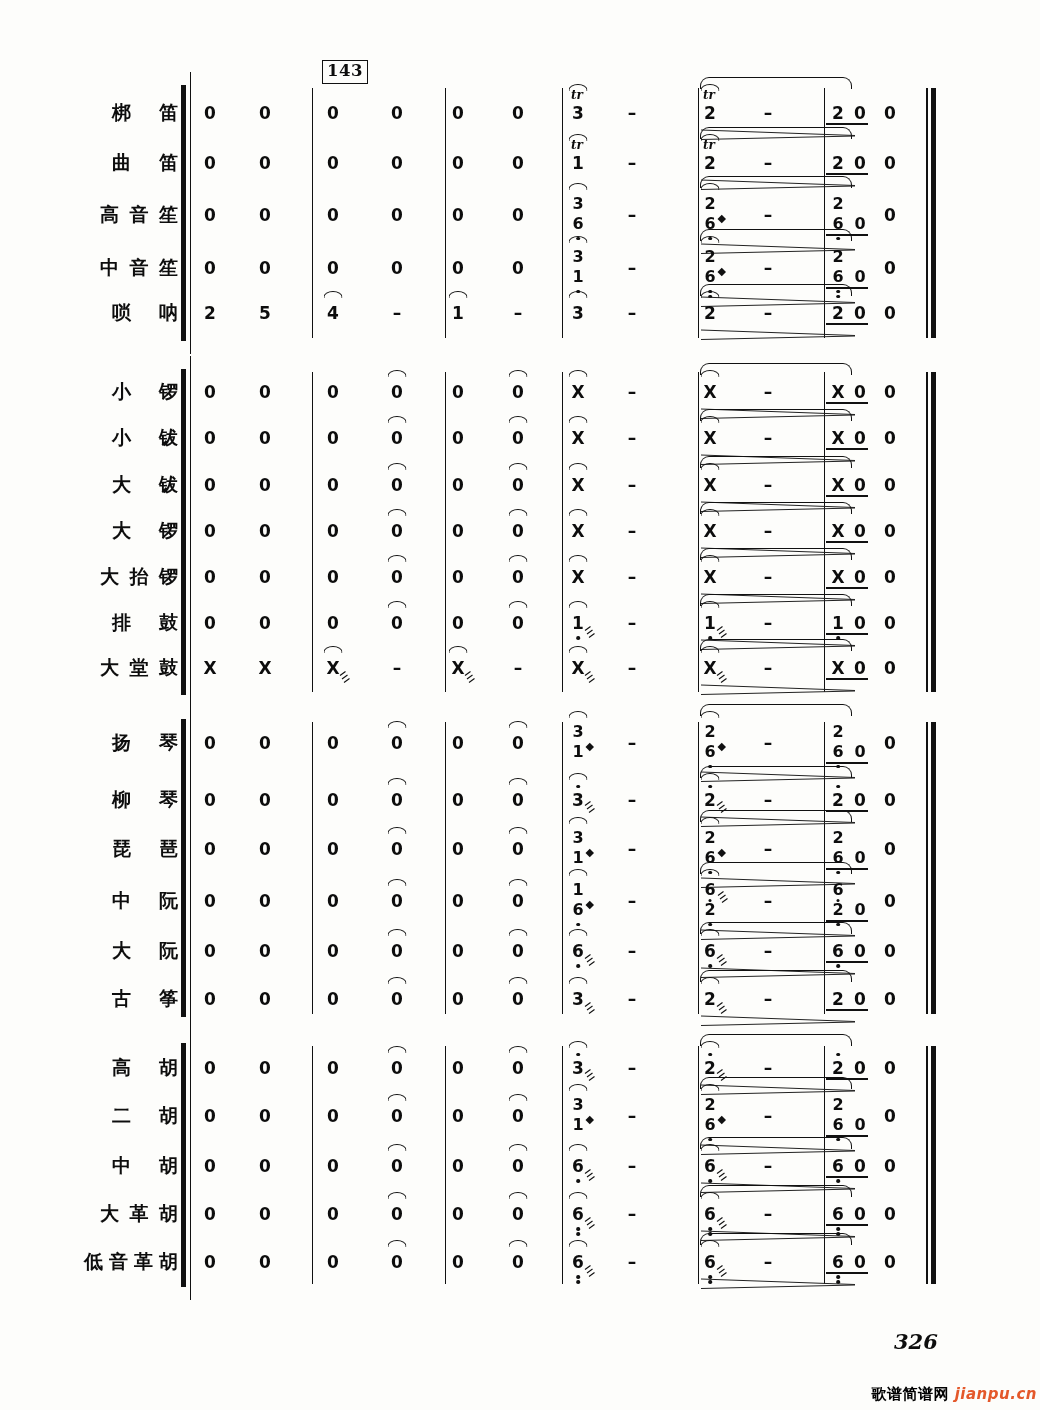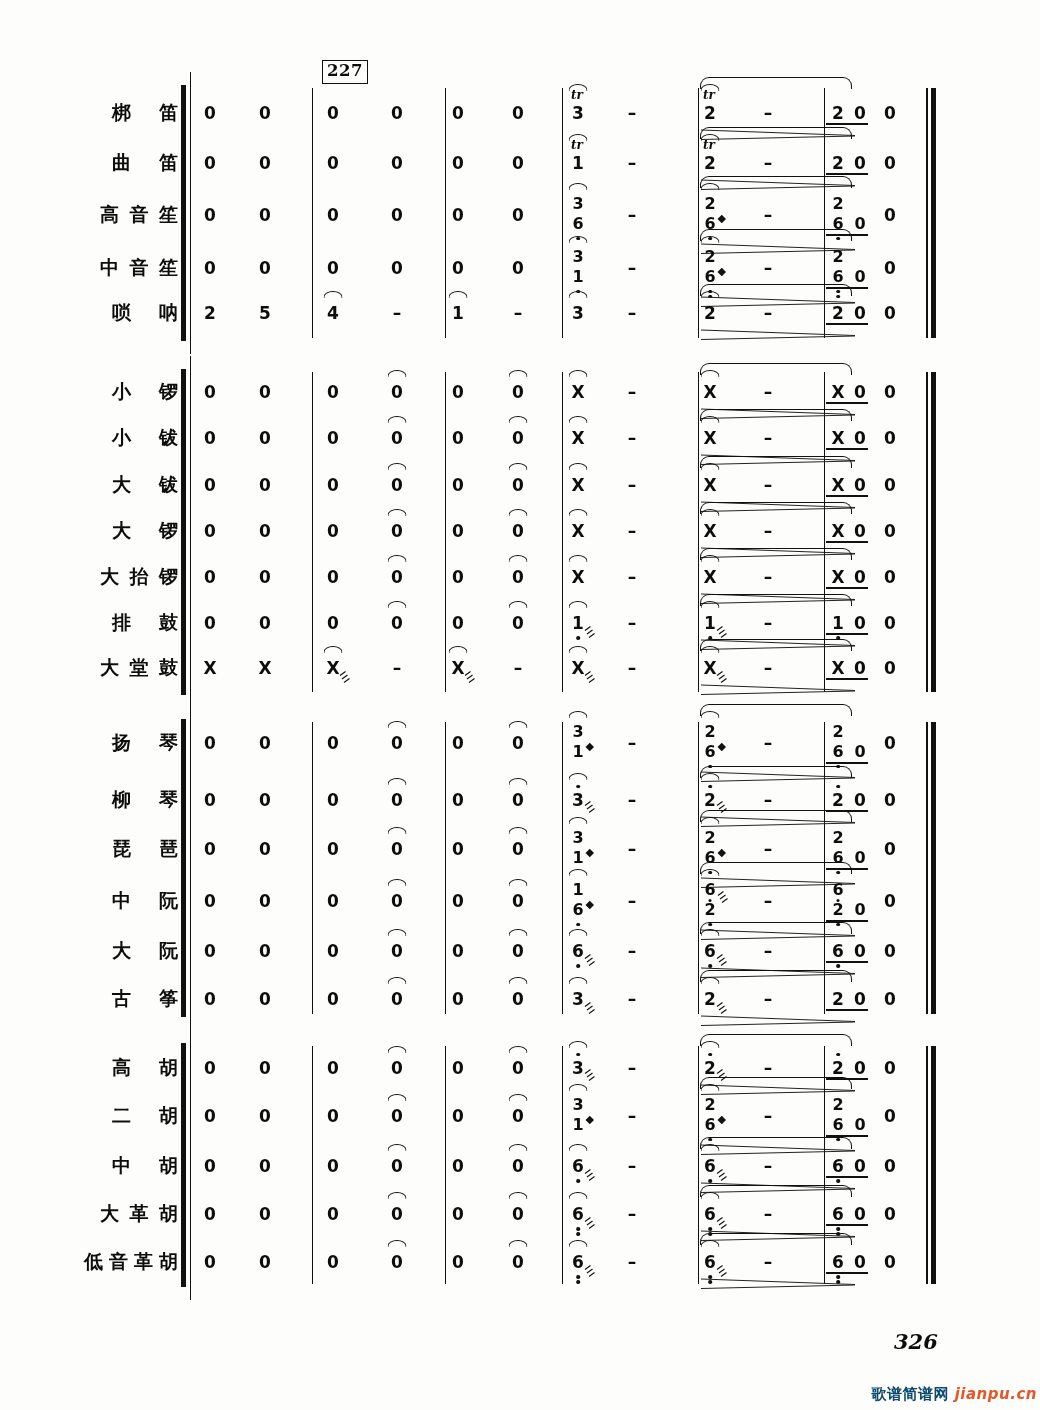--- a/index.html
+++ b/index.html
@@ -19,29 +19,29 @@
   .trm{position:absolute;}
   .trsign{position:absolute;transform:translateX(-60%);font:italic 700 12px "DejaVu Serif",serif;}
   .star{position:absolute;width:5.5px;height:5.5px;background:#111;transform:rotate(45deg);}
   .ul{position:absolute;height:1.7px;background:#111;}
   .label{position:absolute;display:flex;justify-content:space-between;height:26px;line-height:26px;
          font:600 19px "DejaVu Sans",sans-serif;}
   .mbox{position:absolute;left:322px;top:60px;border:1.8px solid #111;padding:0 4px;height:22px;
         line-height:22px;font:700 16.5px "DejaVu Serif",serif;letter-spacing:.5px;}
   .pnum{position:absolute;left:894px;top:1329px;font:italic 700 21px "DejaVu Serif",serif;}
   .wm{position:absolute;right:3px;top:1385px;font:700 15px "DejaVu Sans",sans-serif;letter-spacing:.5px;}
-  .wm .cnpart{color:#0c4a6e;}
+  .wm .cnpart{color:#000000;}
   .wm .site{color:#e4582a;font-style:italic;}
 </style>
 </head>
 <body>
 
 <div class="page">
   <div class="mbox">
-    <span>227</span>
+    <span>143</span>
   </div>
 
   <div id="score">
       <div class="group" style="top: 88px; height: 250px;">
         <div class="bar" style="left: 181px; top: -3px; width: 5px; height: 256px;"></div>
         <div class="bar" style="left: 190px; top: -16px; width: 1.3px; height: 282px;"></div>
         <div class="bar" style="left: 312px; top: 0px; width: 1.4px; height: 250px;"></div>
         <div class="bar" style="left: 445px; top: 0px; width: 1.4px; height: 250px;"></div>
         <div class="bar" style="left: 562px; top: 0px; width: 1.4px; height: 250px;"></div>
         <div class="bar" style="left: 698px; top: 0px; width: 1.4px; height: 250px;"></div>

